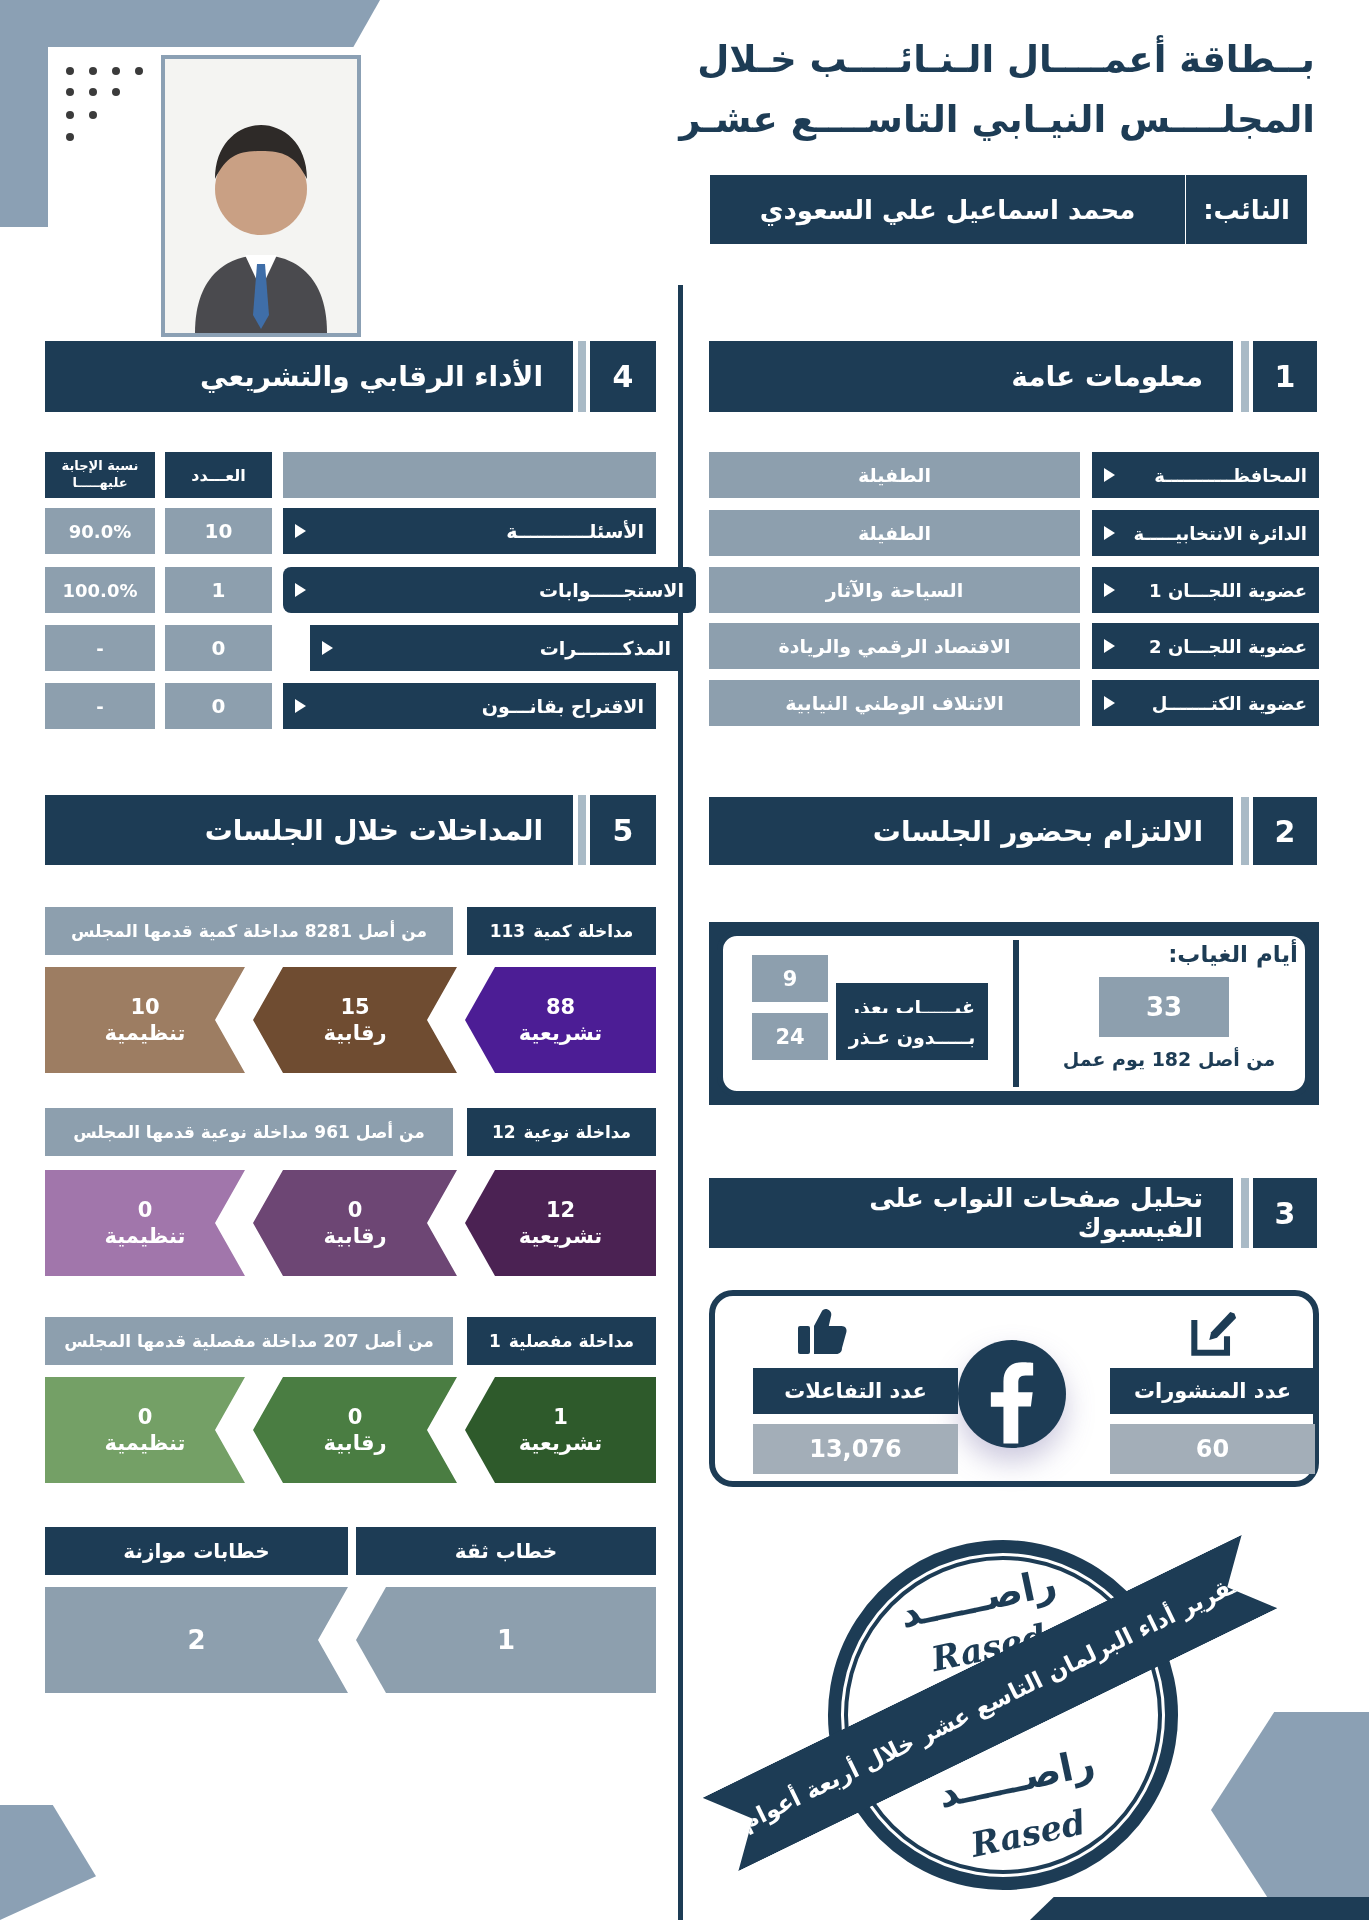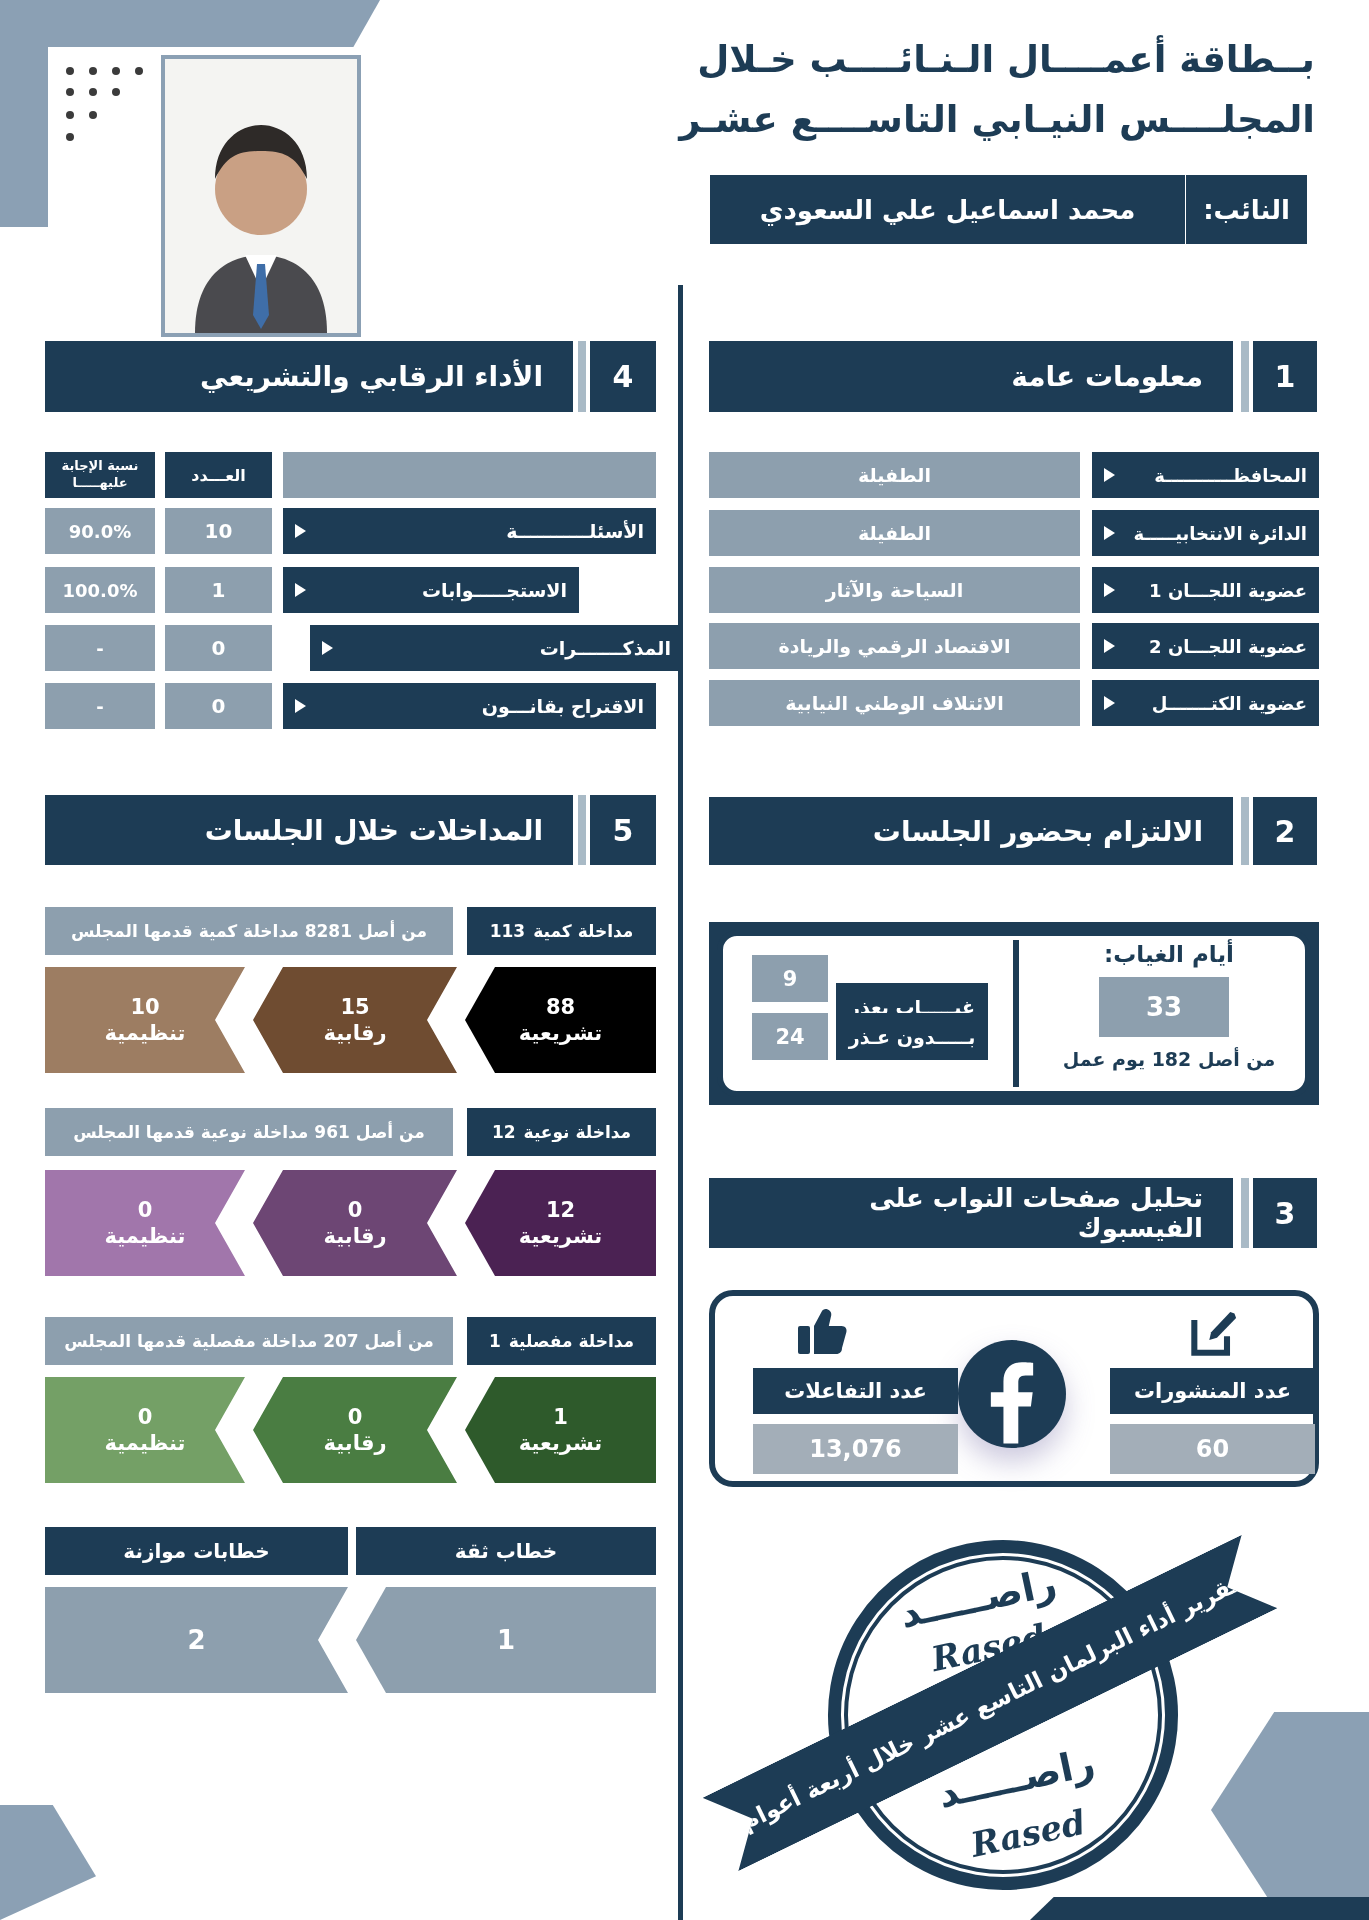--- a/index.html
+++ b/index.html
@@ -100,21 +100,21 @@
     </div>
   <div class="abs valbox" style="left:709px;top:680px;width:371px;height:46px;font-size:19px;">الائتلاف الوطني النيابية</div>
 
   <div class="abs hdrbar" style="left:709px;top:797px;width:524px;height:68px;">الالتزام بحضور الجلسات</div>
   <div class="abs stripe" style="left:1241px;top:797px;width:8px;height:68px;"></div>
   <div class="abs badge" style="left:1253px;top:797px;width:64px;height:68px;">2</div>
 
   <div class="abs navy" style="left:709px;top:922px;width:610px;height:183px;"></div>
   <div class="abs framebox" style="left:717px;top:930px;width:594px;height:167px;"></div>
   <div class="abs" style="left:1013px;top:940px;width:6px;height:147px;background:#1d3c55;"></div>
-  <div class="abs" style="left:1040px;top:941px;width:258px;color:#1d3c55;font-weight:bold;font-size:23px;text-align:center;">أيام الغياب:</div>
+  <div class="abs" style="left:1040px;top:941px;width:258px;color:#1d3c55;font-weight:bold;font-size:23px;text-align:right;">أيام الغياب:</div>
   <div class="abs valbox" style="left:1099px;top:977px;width:130px;height:60px;font-size:26px;">33</div>
   <div class="abs" style="left:1030px;top:1048px;width:278px;color:#1d3c55;font-weight:bold;font-size:19px;text-align:center;">من أصل 182 يوم عمل</div>
   <div class="abs navy flexc" style="left:836px;top:955px;width:152px;height:47px;font-weight:bold;font-size:19px;margin-top:28px;">غيـــــاب بعذر</div>
   <div class="abs valbox" style="left:752px;top:955px;width:76px;height:47px;font-size:21px;">9</div>
   <div class="abs navy flexc" style="left:836px;top:1013px;width:152px;height:47px;font-weight:bold;font-size:19px;">بـــــدون عـذر</div>
   <div class="abs valbox" style="left:752px;top:1013px;width:76px;height:47px;font-size:21px;">24</div>
 
   <div class="abs hdrbar" style="left:709px;top:1178px;width:524px;height:70px;font-size:26px;">تحليل صفحات النواب على الفيسبوك</div>
   <div class="abs stripe" style="left:1241px;top:1178px;width:8px;height:70px;"></div>
   <div class="abs badge" style="left:1253px;top:1178px;width:64px;height:70px;">3</div>
@@ -149,21 +149,21 @@
   <div class="abs navy flexc" style="left:45px;top:452px;width:110px;height:46px;font-weight:bold;font-size:13px;text-align:center;line-height:1.3;padding:0 6px;">نسبة الإجابة عليهـــــا</div>
   <div class="abs navy flexc" style="left:165px;top:452px;width:107px;height:46px;font-weight:bold;font-size:16px;">العـــدد</div>
   <div class="abs grayb" style="left:283px;top:452px;width:373px;height:46px;"></div>
 
   <div class="abs lblbox" style="left:283px;top:508px;width:373px;height:46px;font-size:19px;">
       <span>الأسئلـــــــــــة</span>
       <span class="tri"></span>
     </div>
   <div class="abs valbox" style="left:165px;top:508px;width:107px;height:46px;font-size:20px;">10</div>
   <div class="abs valbox" style="left:45px;top:508px;width:110px;height:46px;font-size:18px;">90.0%</div>
-  <div class="abs lblbox" style="left:283px;top:567px;width:296px;height:46px;font-size:19px;">
+  <div class="abs lblbox" style="left:283px;top:567px;width:413px;height:46px;font-size:19px;border-radius:8px;">
       <span>الاستجـــــوابات</span>
       <span class="tri"></span>
     </div>
   <div class="abs valbox" style="left:165px;top:567px;width:107px;height:46px;font-size:20px;">1</div>
   <div class="abs valbox" style="left:45px;top:567px;width:110px;height:46px;font-size:18px;">100.0%</div>
   <div class="abs lblbox" style="left:283px;top:625px;width:373px;height:46px;font-size:19px;margin-left:27px;">
       <span>المذكـــــــرات</span>
       <span class="tri"></span>
     </div>
   <div class="abs valbox" style="left:165px;top:625px;width:107px;height:46px;font-size:20px;">0</div>
@@ -177,21 +177,21 @@
 
   <div class="abs hdrbar" style="left:45px;top:795px;width:528px;height:70px;">المداخلات خلال الجلسات</div>
   <div class="abs stripe" style="left:578px;top:795px;width:8px;height:70px;"></div>
   <div class="abs badge" style="left:590px;top:795px;width:66px;height:70px;">5</div>
 
   <div class="abs kindbox" style="left:467px;top:907px;width:189px;height:48px;">
     <span>مداخلة كمية</span>
     <span>113</span>
   </div>
   <div class="abs notebox" style="left:45px;top:907px;width:408px;height:48px;">من أصل 8281 مداخلة كمية قدمها المجلس</div>
-  <div class="abs bar bar-right" style="left:465px;top:967px;width:191px;height:106px;background:#000000;">
+  <div class="abs bar bar-right" style="left:465px;top:967px;width:191px;height:106px;background:#4c1d95;">
     <span>88</span>
     <span>تشريعية</span>
   </div>
   <div class="abs bar bar-mid" style="left:253px;top:967px;width:204px;height:106px;background:#6f4c31;">
     <span>15</span>
     <span>رقابية</span>
   </div>
   <div class="abs bar bar-left" style="left:45px;top:967px;width:200px;height:106px;background:#9d7d62;">
     <span>10</span>
     <span>تنظيمية</span>

